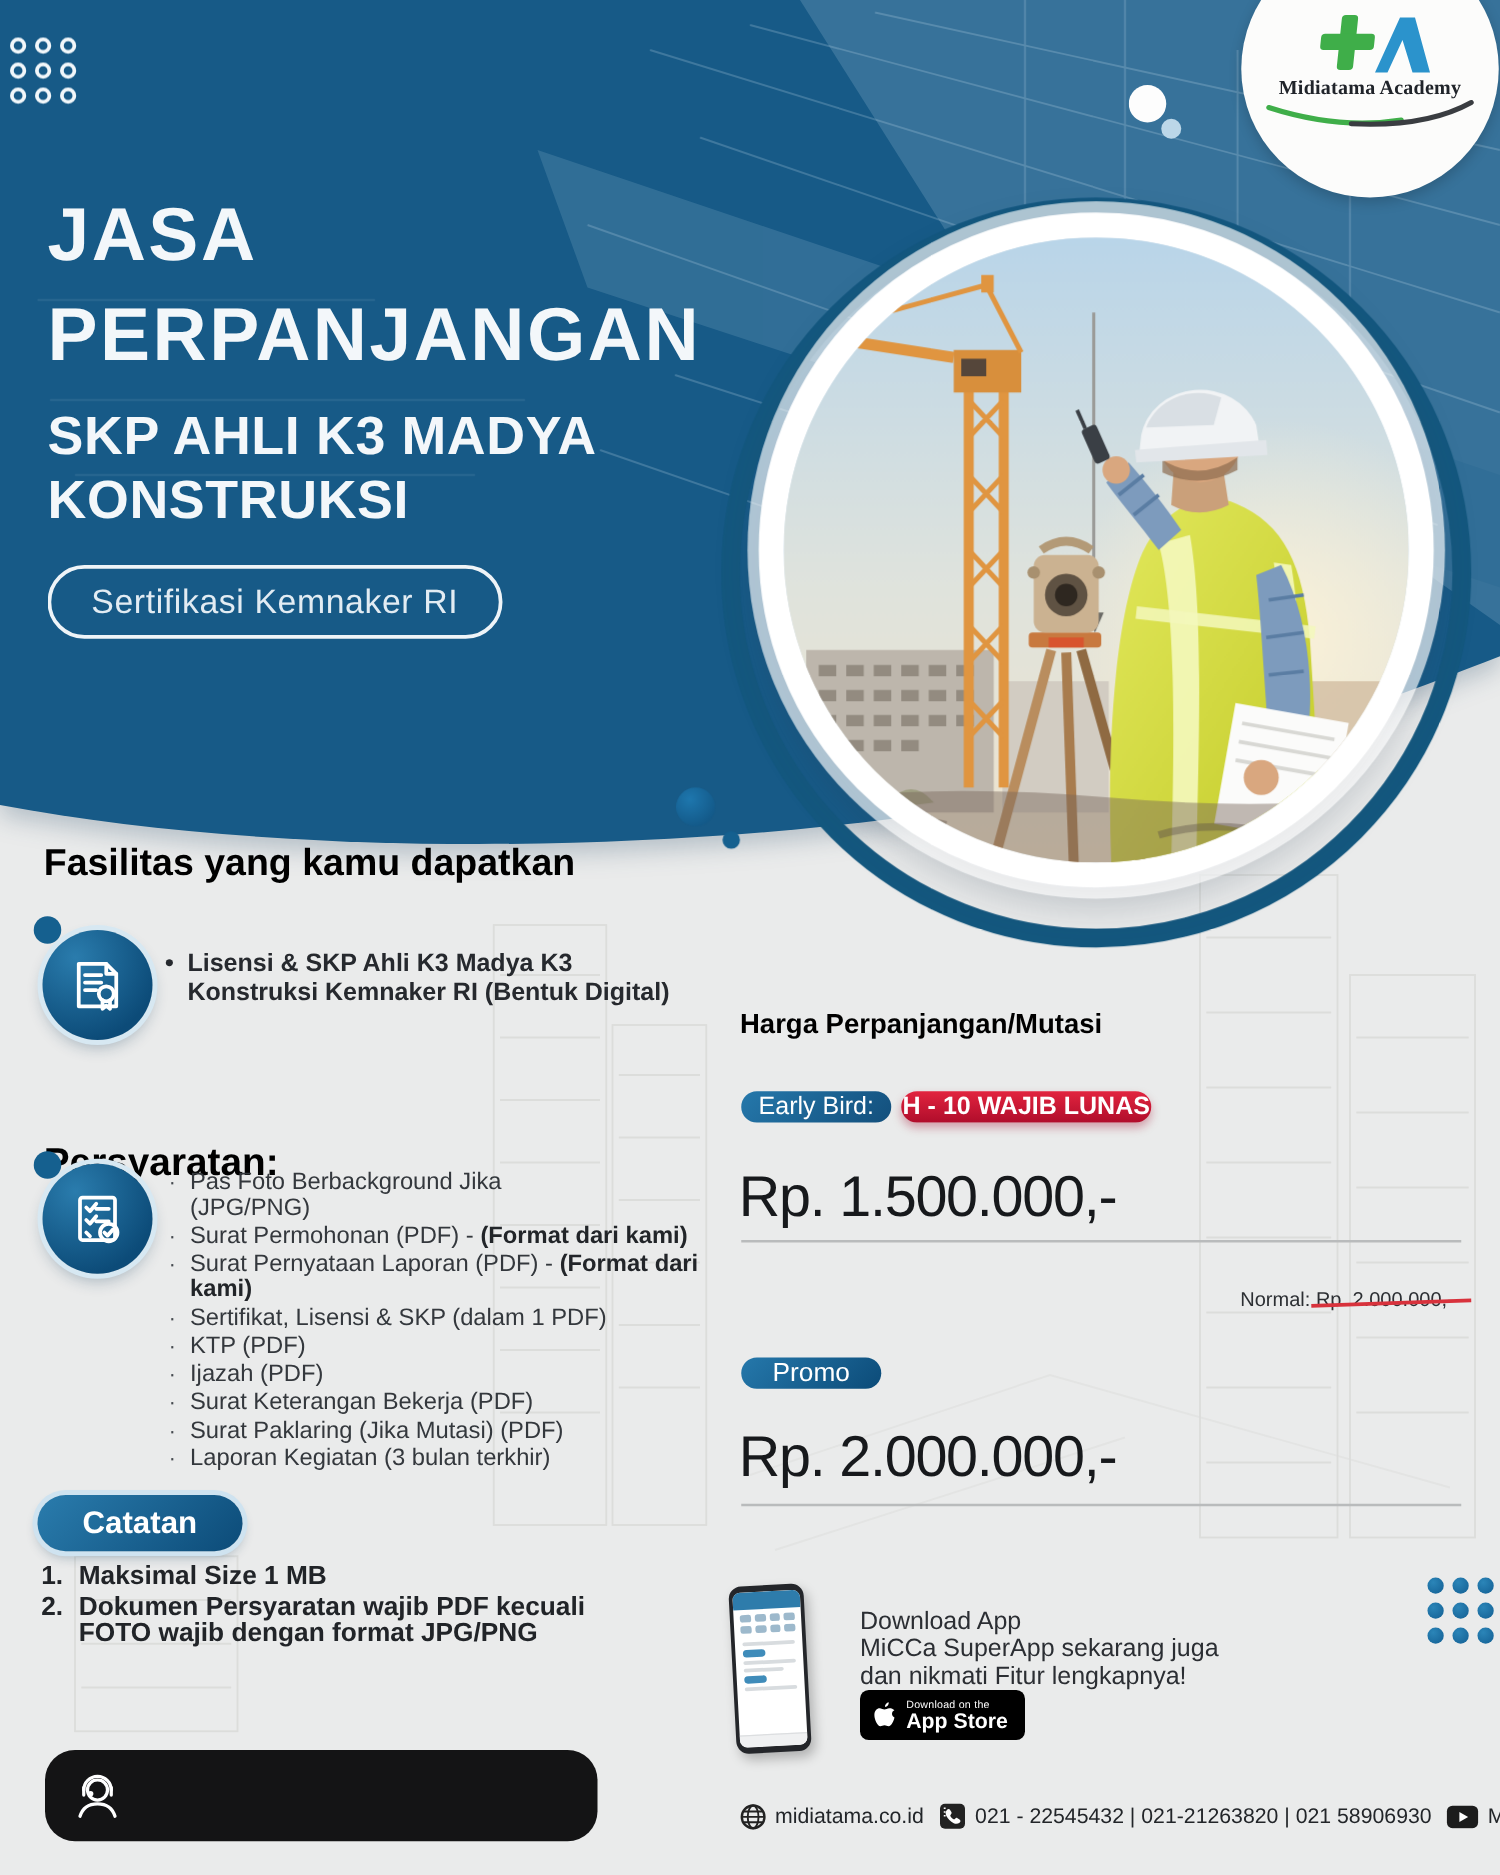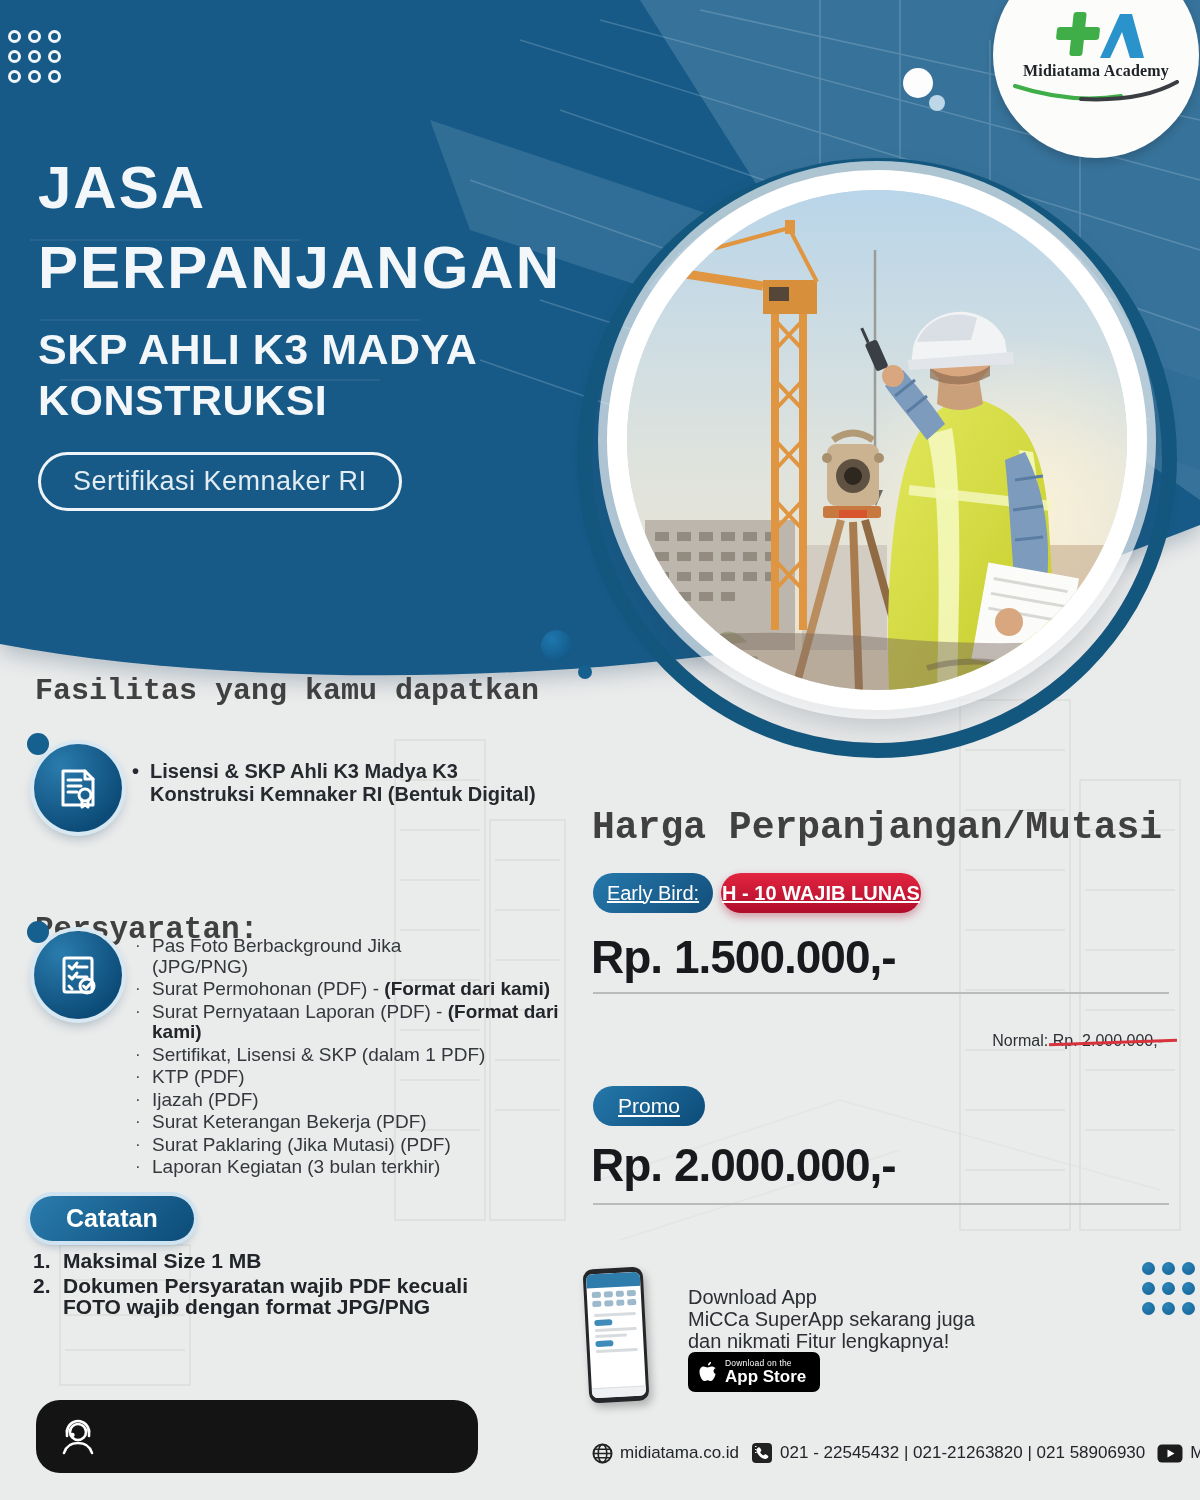--- a/index.html
+++ b/index.html
@@ -42,21 +42,21 @@
     padding:11px 32px;font-size:27px;color:#e2ecf3;letter-spacing:.5px;}
 
   
   .photo-ring{left:577px;top:158px;width:600px;height:600px;border-radius:50%;
     border:15px solid #14587f;box-sizing:border-box;z-index:2;}
   .photo-circle{left:607px;top:170px;width:540px;height:540px;border-radius:50%;
     border:20px solid #ffffff;box-sizing:border-box;overflow:hidden;z-index:3;
     box-shadow:0 0 0 9px rgba(255,255,255,.65),0 14px 34px rgba(40,60,80,.25);background:#cfe0ec;}
 
   
-  .section-heading{z-index:4;font-weight:700;color:#404040;font-family:Liberation Mono, monospace;}
+  .section-heading{z-index:4;font-weight:700;color:#000000;}
   .fasilitas-heading{left:35px;top:674px;font-size:30px;}
   .persyaratan-heading{left:35px;top:866px;font-size:31px;margin-top:46px;}
 
   .icon-bubble{width:88px;height:88px;border-radius:50%;z-index:4;
     background:radial-gradient(circle at 30% 25%,#2a7cad,#0c4b78 75%);
     box-shadow:0 0 0 4px #d7e8f2,0 6px 12px rgba(20,60,90,.3);
     display:flex;align-items:center;justify-content:center;}
   .icon-bubble-dot{width:22px;height:22px;border-radius:50%;background:#15608f;z-index:5;}
   .icon1{left:34px;top:744px;} .icon1dot{left:27px;top:733px;}
   .icon2{left:34px;top:931px;} .icon2dot{left:27px;top:921px;}
@@ -72,25 +72,25 @@
   .req-bold{font-weight:700;color:#222529;}
 
   .catatan-pill{left:30px;top:1196px;z-index:4;background:linear-gradient(135deg,#2a7cad,#0c4b78);
     color:#fff;font-size:25px;font-weight:700;padding:8px 36px;border-radius:28px;
     box-shadow:0 0 0 4px #cfe3f0,0 5px 9px rgba(20,60,90,.3);}
   .notes{left:33px;top:1250px;width:450px;z-index:4;font-size:21px;font-weight:700;color:#212428;line-height:21.5px;}
   .notes .li{display:flex;margin-bottom:3px;}
   .notes .num{flex:0 0 30px;}
 
   
-  .harga-heading{left:592px;top:806px;font-size:38px;}
-  .pill{z-index:4;color:#fff;height:40px;border-radius:21px;display:flex;align-items:center;justify-content:center;box-sizing:border-box;text-decoration:underline;}
+  .harga-heading{left:592px;top:806px;font-size:22px;}
+  .pill{z-index:4;color:#fff;height:25px;border-radius:21px;display:flex;align-items:center;justify-content:center;box-sizing:border-box;}
   .early-pill{left:593px;top:873px;width:120px;background:linear-gradient(135deg,#2578ab,#134f7c);font-size:20px;}
   .deadline-pill{left:721px;top:873px;width:200px;background:linear-gradient(180deg,#e2243f,#b00d2b);font-size:20px;font-weight:700;box-shadow:0 4px 8px rgba(160,10,40,.35);}
-  .price{z-index:4;font-size:46px;font-weight:700;color:#17191c;letter-spacing:-1px;}
+  .price{z-index:4;font-size:46px;font-weight:400;color:#17191c;letter-spacing:-1px;}
   .price1{left:591px;top:930px;}
   .price2{left:591px;top:1138px;}
   .hline{z-index:4;height:1.5px;background:#b9bbbc;width:576px;left:593px;}
   .hl1{top:992px;} .hl2{top:1203px;}
   .normal-line{left:593px;top:1032px;width:570px;z-index:4;text-align:right;font-size:16px;color:#2c2f33;}
   .strike{position:relative;display:inline-block;}
   .strike::after{content:"";position:absolute;left:-4px;right:-14px;top:52%;height:2.5px;background:#d8323c;transform:rotate(-2deg);}
   .promo-pill{left:593px;top:1086px;width:112px;background:linear-gradient(135deg,#2578ab,#0c4b78);font-size:21px;}
 
   

